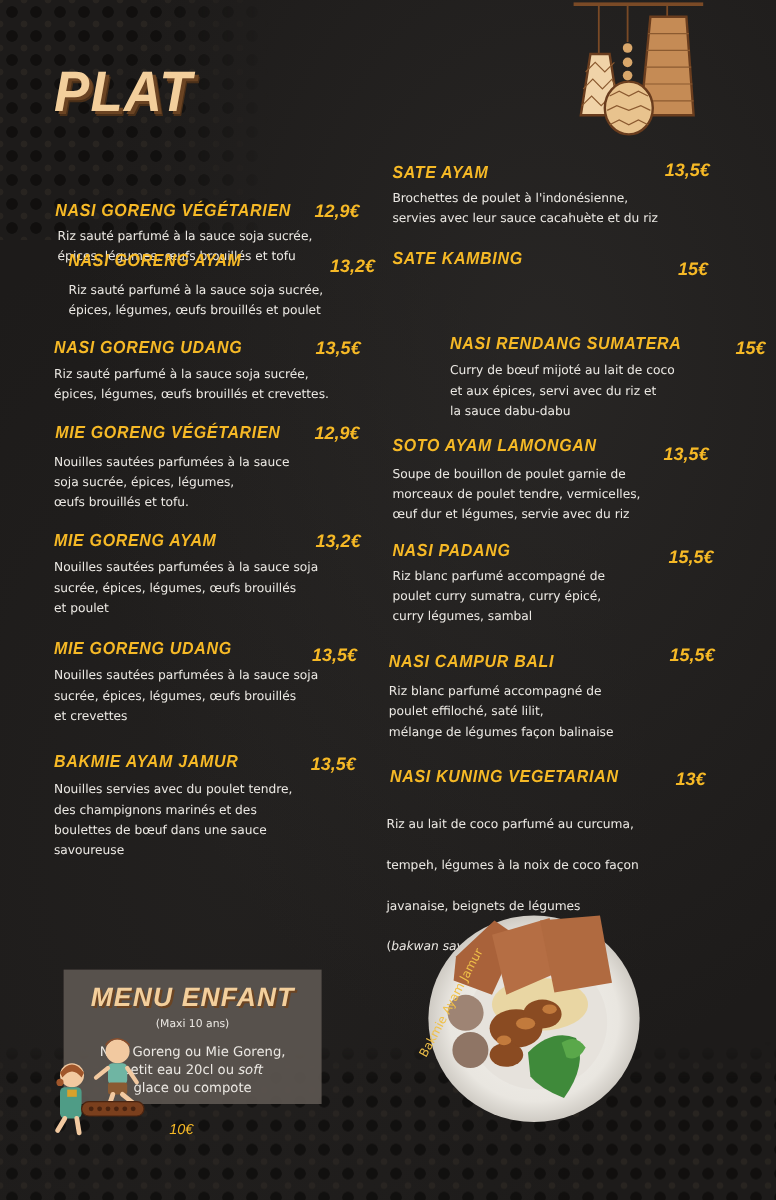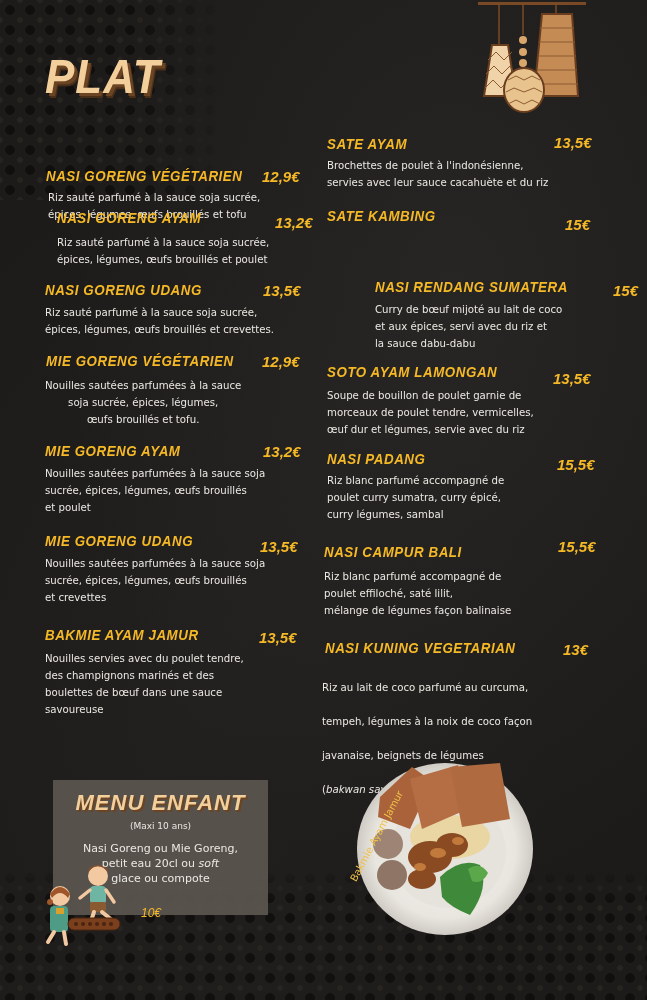--- a/index.html
+++ b/index.html
@@ -68,21 +68,21 @@
   .item-desc {
     position: absolute; left: 0;
     font-family: "DejaVu Sans", sans-serif;
     font-size: 10.2px; line-height: 17px;
     color: #ebe8e3;
     white-space: pre-line;
   }
   .item-desc em { font-style: italic; }
 
   .kids-box {
-    position: absolute; left: 53px; top: 780px; width: 215px; height: 135px;
+    position: absolute; left: 53px; top: 808px; width: 215px; height: 112px;
     background: rgba(92, 86, 80, 0.92);
   }
   .kids-title {
     position: absolute; left: 0; top: 10px; width: 100%; text-align: center;
     font-weight: 700; font-style: italic; font-size: 22px; letter-spacing: 1px;
     color: #f3cf9c;
     text-shadow: 2px 2px 0 #6b4423;
   }
   .kids-sub {
     position: absolute; left: 0; top: 41px; width: 100%; text-align: center;
@@ -166,21 +166,21 @@
 <div class="item" style="left:45px; top:282px; width:252px; height:60px;">
   <span class="item-name">NASI GORENG UDANG</span>
   <span class="item-price" style="left:218px;">13,5€</span>
   <div class="item-desc" style="top:22px;">Riz sauté parfumé à la sauce soja sucrée,
 épices, légumes, œufs brouillés et crevettes.</div>
 </div>
 
 <div class="item" style="left:46px; top:353px; width:252px; height:80px;">
   <span class="item-name">MIE GORENG VÉGÉTARIEN</span>
   <span class="item-price" style="left:216px;">12,9€</span>
-  <div class="item-desc" style="top:24px; left:-1px;text-align:center;">Nouilles sautées parfumées à la sauce
+  <div class="item-desc" style="top:24px; left:-1px;">Nouilles sautées parfumées à la sauce
 soja sucrée, épices, légumes,
 œufs brouillés et tofu.</div>
 </div>
 
 <div class="item" style="left:45px; top:443px; width:252px; height:80px;">
   <span class="item-name">MIE GORENG AYAM</span>
   <span class="item-price" style="left:218px;">13,2€</span>
   <div class="item-desc" style="top:22px;">Nouilles sautées parfumées à la sauce soja
 sucrée, épices, légumes, œufs brouillés
 et poulet</div>

